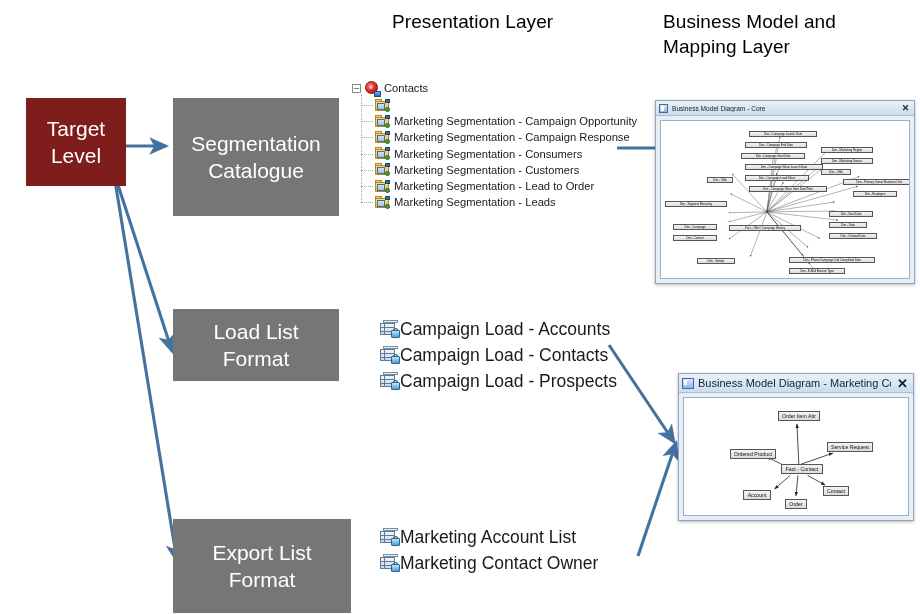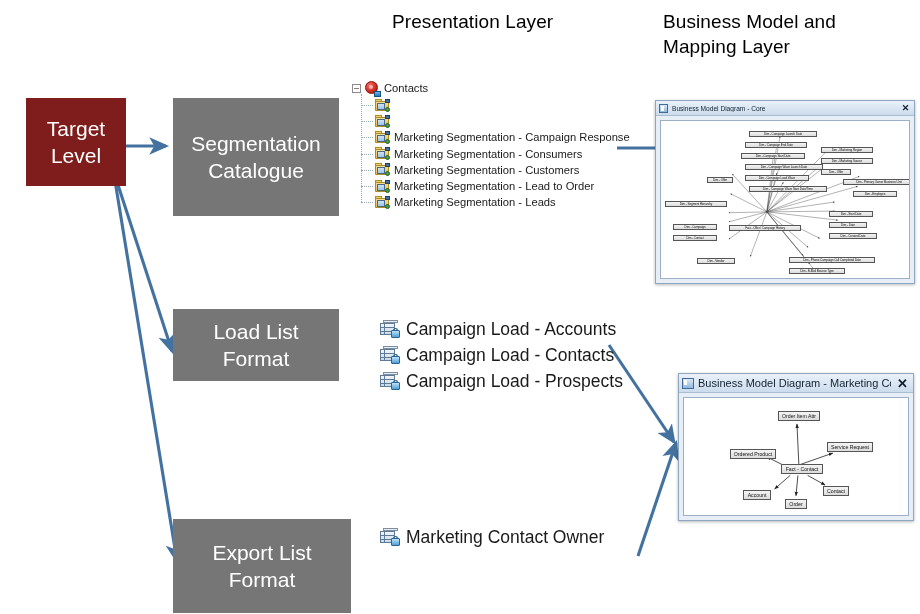--- a/index.html
+++ b/index.html
@@ -104,21 +104,21 @@
   .folder-icon .fdot2{
     position:absolute;right:0px;top:0px;width:5px;height:4px;
     background:#3d6fa8;border:1px solid #23405f;box-sizing:border-box;
   }
   .tree-label{white-space:nowrap;}
 
   
   .tbl-group{position:absolute;}
   #group-load{left:380px;top:316px;}
   #group-export{left:380px;top:524px;}
-  .tbl-row{display:flex;align-items:center;height:26px;gap:6px;}
+  .tbl-row{display:flex;align-items:center;height:26px;gap:0;}
   .tbl-label{font-size:17.5px;color:#1a1a1a;white-space:nowrap;}
   .tbl-icon{position:relative;width:20px;height:18px;flex:0 0 auto;}
   .tbl-icon .top{
     position:absolute;left:3px;top:0;width:15px;height:3px;
     background:#e8eef5;border:1px solid #7d8ea0;box-sizing:border-box;
   }
   .tbl-icon .grid{
     position:absolute;left:0px;top:3px;width:15px;height:12px;
     background:linear-gradient(#f2f6fa,#cad9e8);
     border:1px solid #5d7governor;box-sizing:border-box;
@@ -270,20 +270,21 @@
         </span>
       </div>
       <div class="tree-row">
         <span class="folder-icon">
           <span class="ftab"></span>
             <span class="fbody"></span>
             <span class="fgrid"></span>
           <span class="fdot2"></span>
             <span class="fdot"></span>
         </span>
+        <span class="tree-label">Marketing Segmentation - Campaign Opportunity</span>
       </div>
       <div class="tree-row">
         <span class="folder-icon">
           <span class="ftab"></span>
             <span class="fbody"></span>
             <span class="fgrid"></span>
           <span class="fdot2"></span>
             <span class="fdot"></span>
         </span>
         <span class="tree-label">Marketing Segmentation - Campaign Response</span>
@@ -358,20 +359,30 @@
           <span class="grid"></span>
           <span class="vline"></span>
         <span class="shackle"></span>
           <span class="lock"></span>
       </span>
       <span class="tbl-label">Campaign Load - Prospects</span>
     </div>
   </div>
 
   <div class="tbl-group" id="group-export">
+    <div class="tbl-row">
+      <span class="tbl-icon">
+        <span class="top"></span>
+          <span class="grid"></span>
+          <span class="vline"></span>
+        <span class="shackle"></span>
+          <span class="lock"></span>
+      </span>
+      <span class="tbl-label">Marketing Account List</span>
+    </div>
     <div class="tbl-row">
       <span class="tbl-icon">
         <span class="top"></span>
           <span class="grid"></span>
           <span class="vline"></span>
         <span class="shackle"></span>
           <span class="lock"></span>
       </span>
       <span class="tbl-label">Marketing Contact Owner</span>
     </div>

